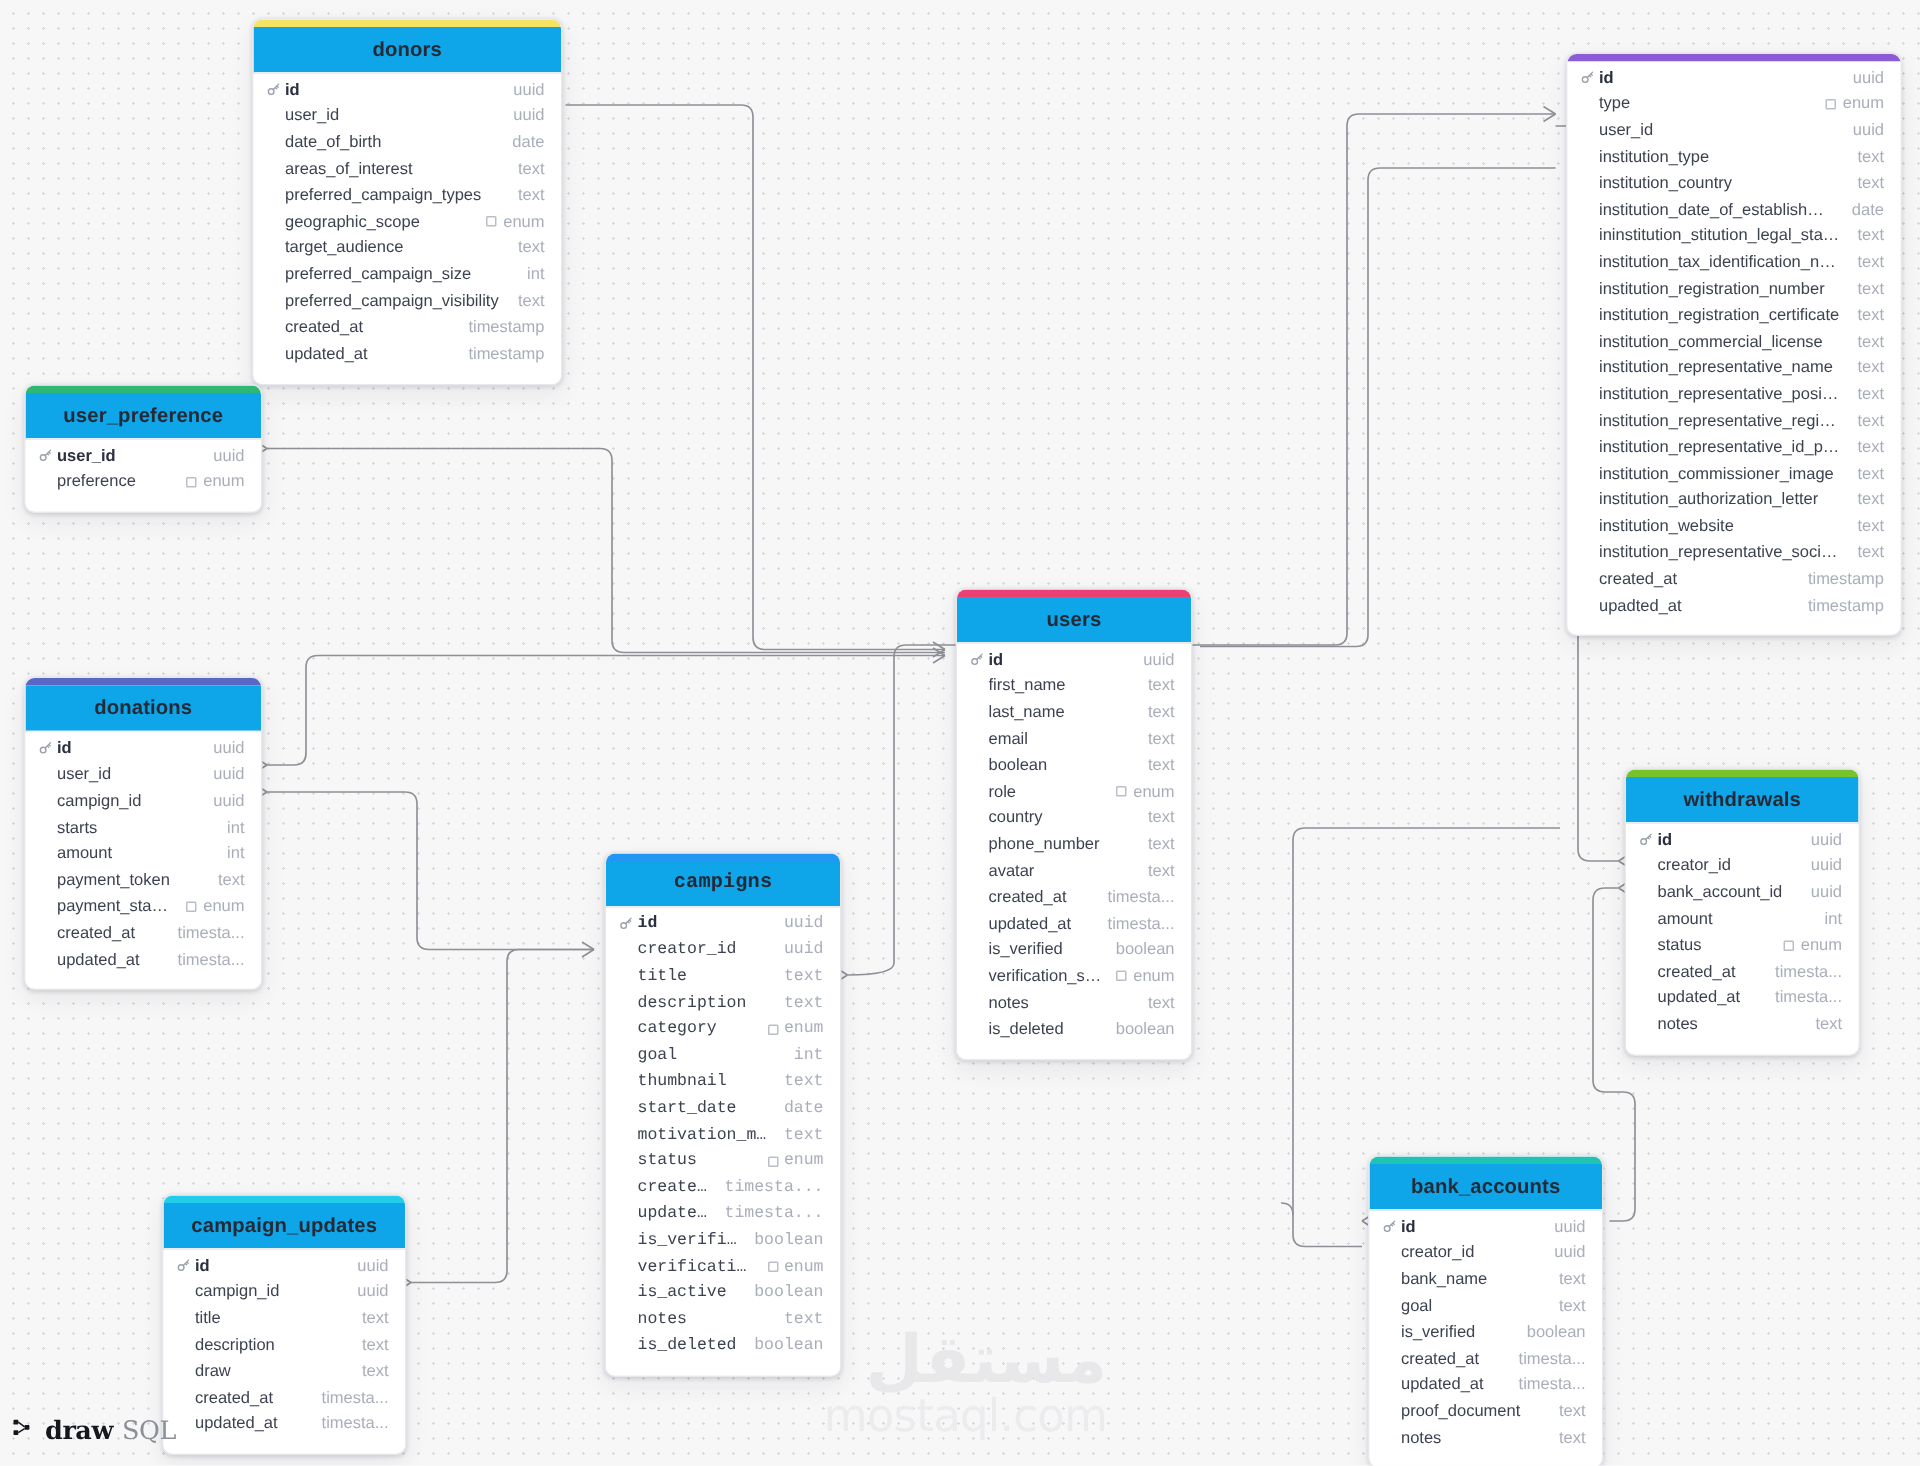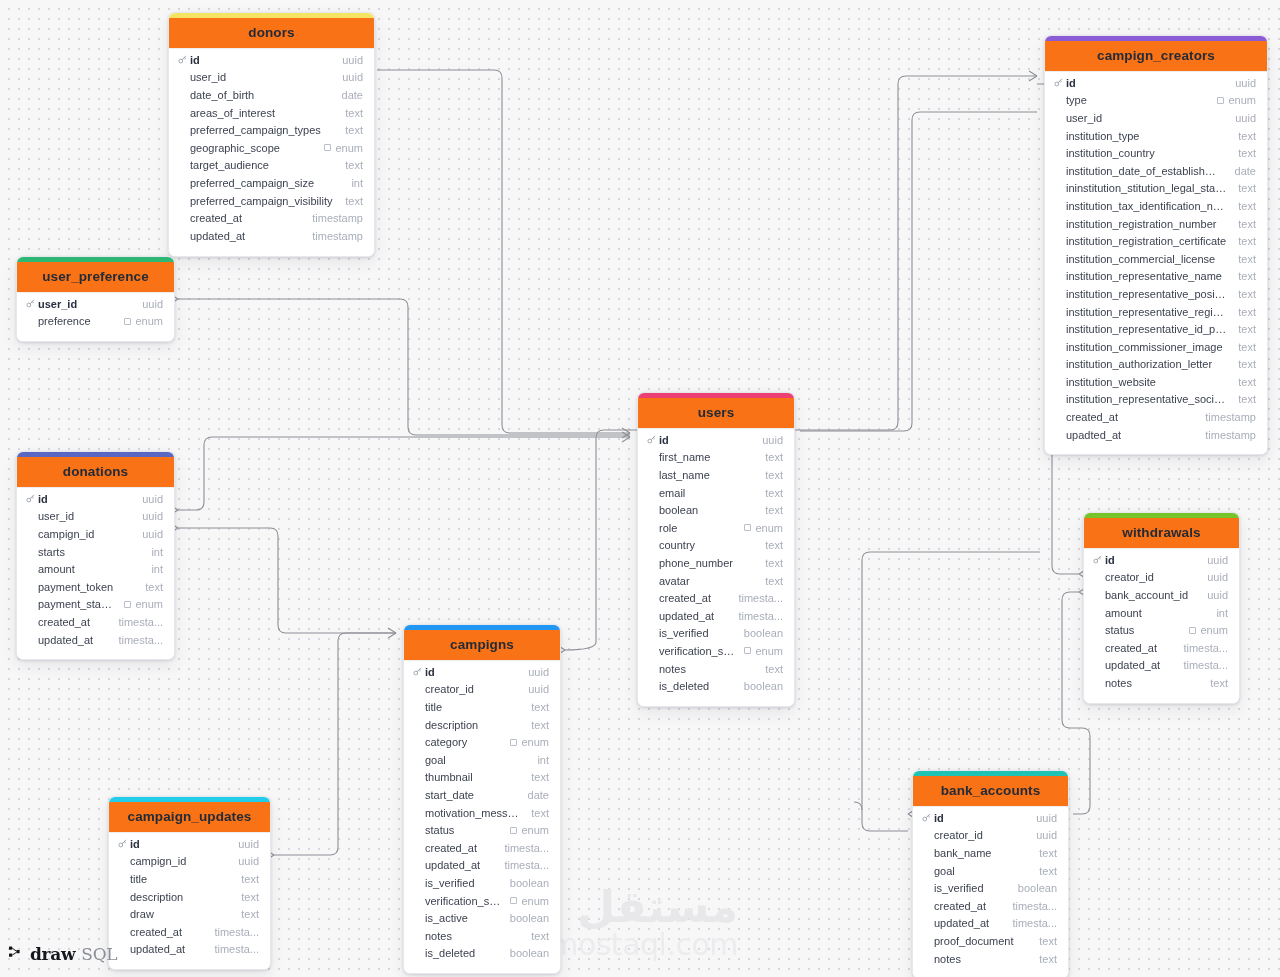--- a/index.html
+++ b/index.html
@@ -31,21 +31,21 @@
     position: absolute;
     z-index: 3;
     background: #ffffff;
     border-radius: 7px;
     box-shadow: 0 1px 3px rgba(22,28,45,0.14), 0 6px 16px rgba(22,28,45,0.07);
     overflow: hidden;
     border: 1px solid #e7e8ec;
   }
   .accent { height: 5px; width: 100%; display: block; }
   .thead {
-    background: #f97316;
+    background: #0ea5e9;
     text-align: center;
     font-size: 13.5px;
     font-weight: bold;
     color: #252a37;
     padding: 7px 6px 8px 6px;
     letter-spacing: 0.1px;
     border-bottom: 1px solid #edeef2;
   }
   .rows { padding: 2px 0 11px 0; background:#fff; }
   .row {
@@ -414,21 +414,21 @@
           </div>
           <div class="row">
             <span class="keyslot"></span>
             <span class="cname">updated_at</span>
             <span class="ctype">
               <span>timesta...</span>
             </span>
           </div>
         </div>
       </div>
-      <div class="table" style="left: 403px; top: 624px; width: 158px;">
+      <div class="table" style="left: 403px; top: 568px; width: 158px; font-family: Liberation Mono, monospace;">
         <span class="accent" style="background: rgb(33, 150, 243);"></span>
         <div class="thead">campigns</div>
         <div class="rows">
           <div class="row pk">
             <span class="keyslot">
               <svg width="9" height="9" viewBox="0 0 10 10">
                 <circle cx="3.1" cy="6.7" r="2.1" fill="none" stroke="#9aa0ab" stroke-width="1"></circle>
                 <path d="M4.6 5.2 L8.6 1.2 M7.2 2.6 L8.3 3.6 M6.2 3.6 L7.2 4.6" stroke="#9aa0ab" stroke-width="1" fill="none" stroke-linecap="round"></path>
               </svg>
             </span>
@@ -667,21 +667,20 @@
             <span class="keyslot"></span>
             <span class="cname">is_deleted</span>
             <span class="ctype">
               <span>boolean</span>
             </span>
           </div>
         </div>
       </div>
       <div class="table" style="left: 1044px; top: 35px; width: 224px;">
         <span class="accent" style="background: rgb(139, 92, 214);"></span>
-        <div class="thead">campign_creators</div>
         <div class="rows">
           <div class="row pk">
             <span class="keyslot">
               <svg width="9" height="9" viewBox="0 0 10 10">
                 <circle cx="3.1" cy="6.7" r="2.1" fill="none" stroke="#9aa0ab" stroke-width="1"></circle>
                 <path d="M4.6 5.2 L8.6 1.2 M7.2 2.6 L8.3 3.6 M6.2 3.6 L7.2 4.6" stroke="#9aa0ab" stroke-width="1" fill="none" stroke-linecap="round"></path>
               </svg>
             </span>
             <span class="cname">id</span>
             <span class="ctype">

